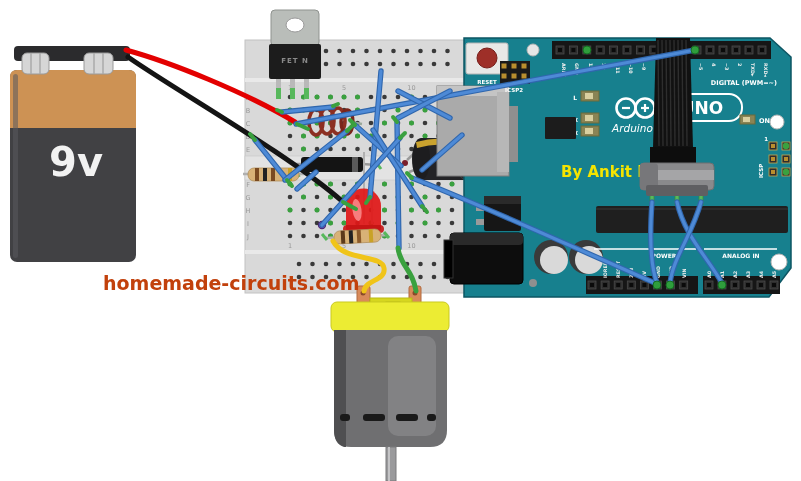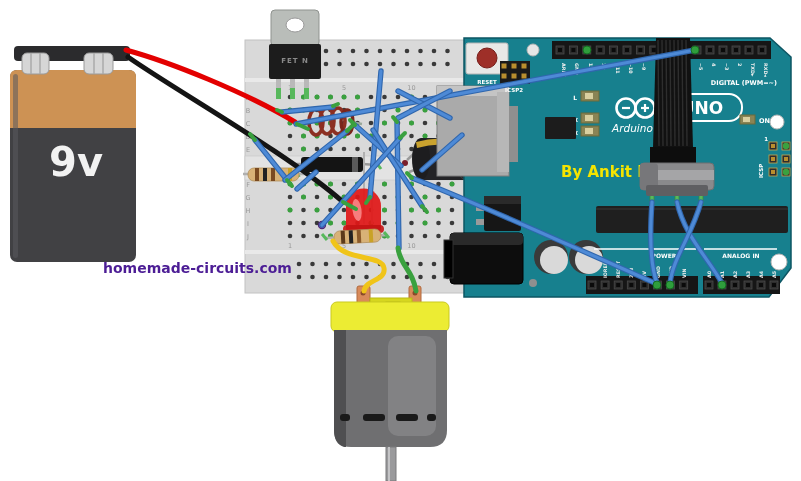--- a/index.html
+++ b/index.html
@@ -684,14 +684,14 @@
   <g id="green-pins">
         <circle cx="587" cy="50" r="4" fill="#2f9e3c" stroke="#156e23" stroke-width="1"></circle>
         <circle cx="695" cy="50" r="4" fill="#2f9e3c" stroke="#156e23" stroke-width="1"></circle>
         <circle cx="657" cy="285" r="4" fill="#2f9e3c" stroke="#156e23" stroke-width="1"></circle>
         <circle cx="670" cy="285" r="4" fill="#2f9e3c" stroke="#156e23" stroke-width="1"></circle>
         <circle cx="722" cy="285" r="4" fill="#2f9e3c" stroke="#156e23" stroke-width="1"></circle>
       </g>
 </svg>
 
 
-<div style="position:absolute;left:103px;top:260px;color:#4c1d95;font-size:14px;font-weight:bold;">homemade-circuits.com</div>
+<div style="position:absolute;left:103px;top:272px;color:#c2410c;font-size:19px;font-weight:bold;">homemade-circuits.com</div>
 </div>
 
 </body></html>

